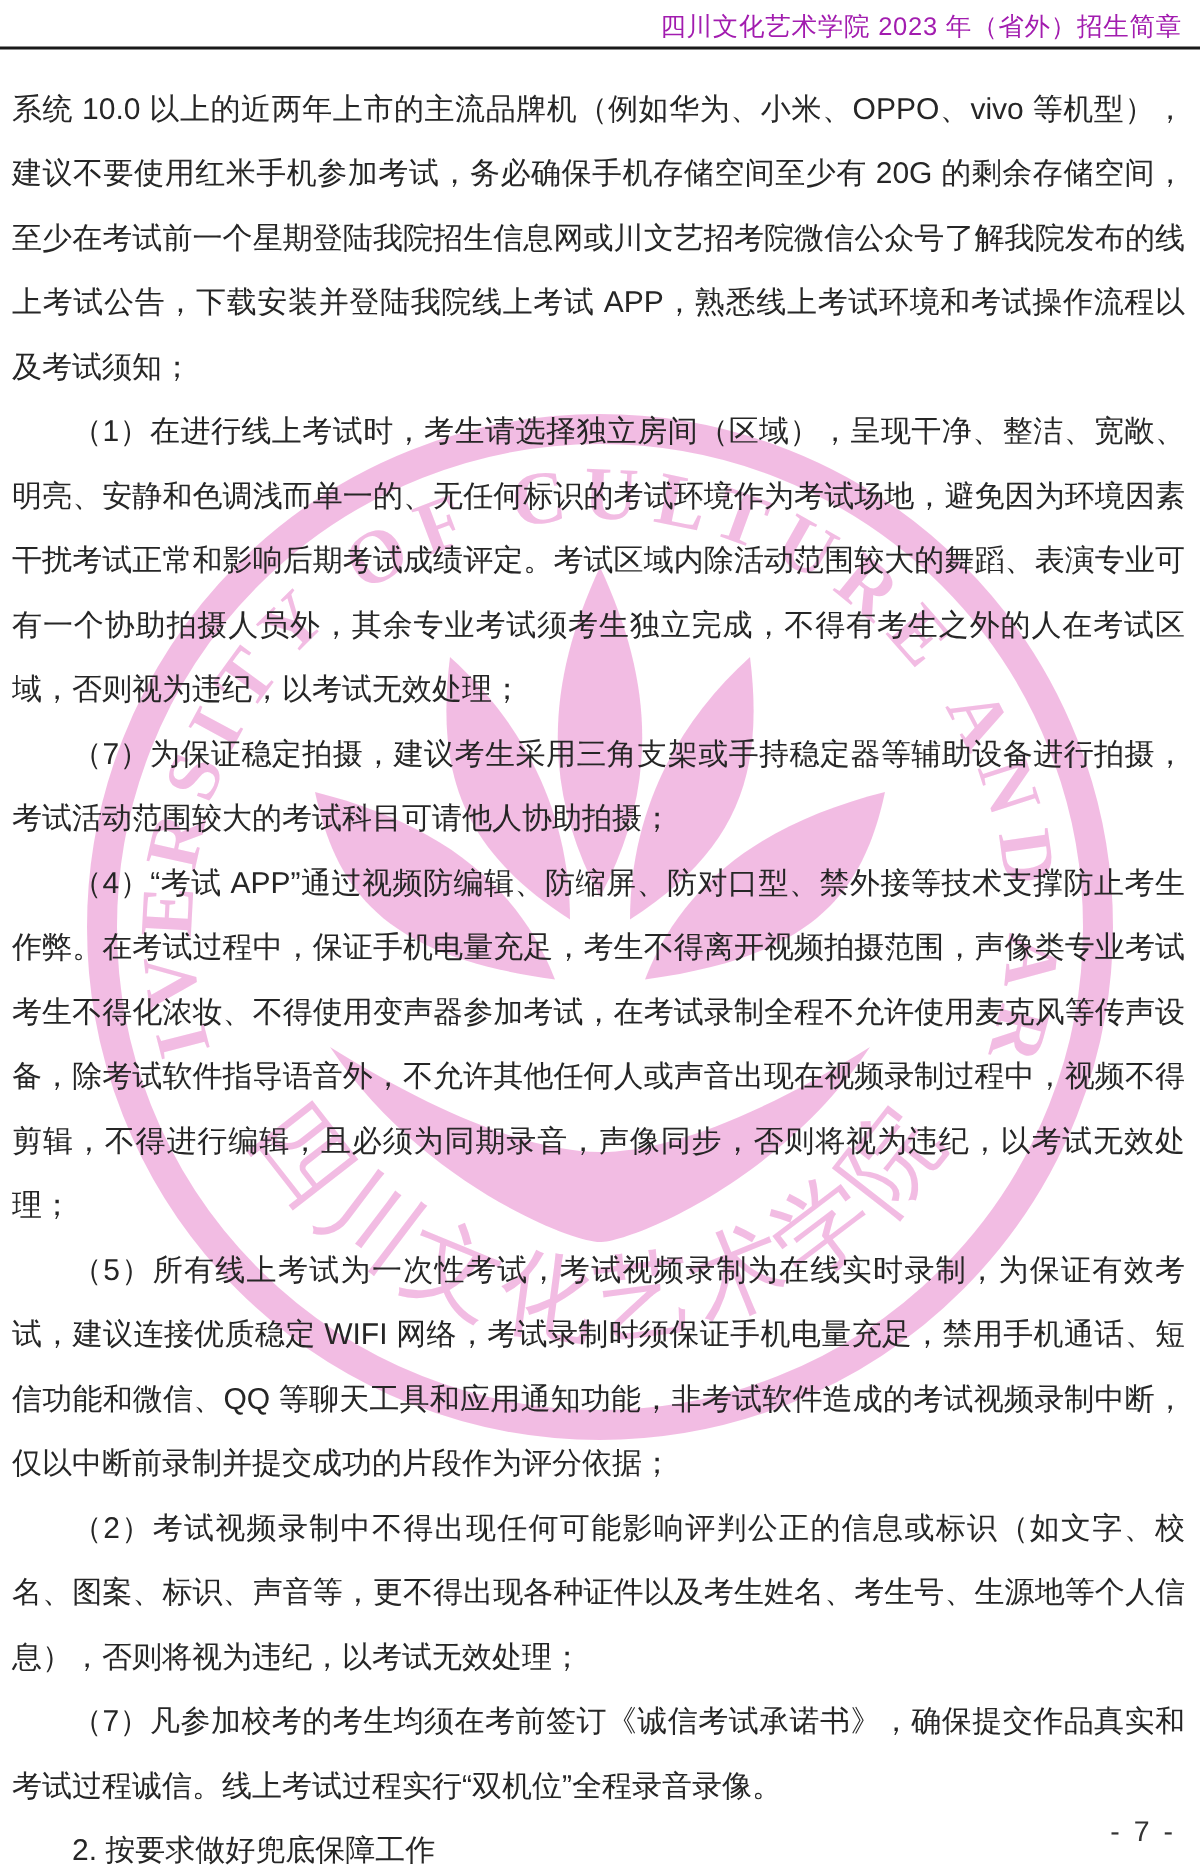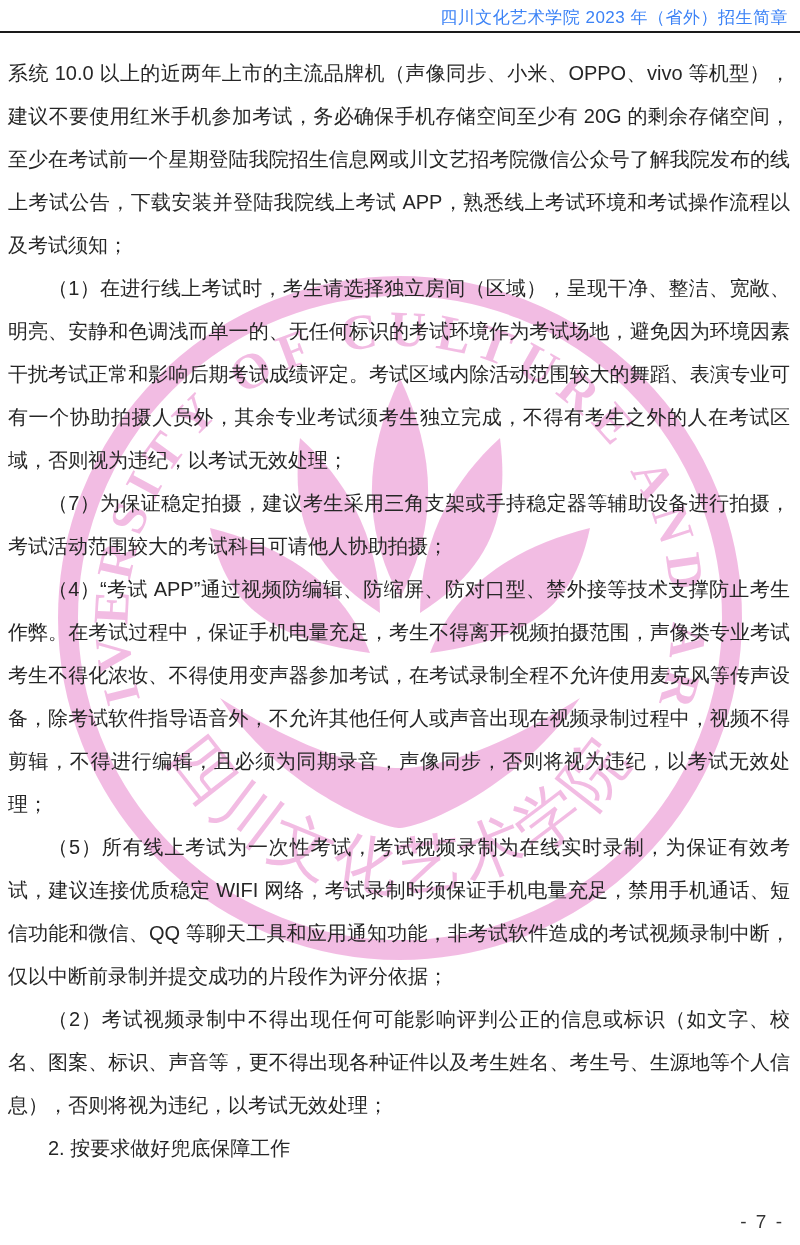--- a/index.html
+++ b/index.html
@@ -11,21 +11,21 @@
     overflow: hidden;
     font-family: "Liberation Sans", sans-serif;
   }
   .header {
     position: absolute;
     top: 6px;
     left: 0;
     width: 788px;
     text-align: right;
     font-size: 17px;
-    color: #3b82f6;
+    color: #a21caf;
     z-index: 2;
     letter-spacing: 0.5px;
   }
   .header-rule {
     position: absolute;
     top: 31px;
     left: 0;
     width: 800px;
     height: 2px;
     background: #1a1a1a;
@@ -92,25 +92,26 @@
       <path d="M350,110 C315,185 310,255 350,330 C390,255 385,185 350,110 Z"></path>
       <path d="M250,170 C240,250 260,300 330,345 C330,275 300,215 250,170 Z"></path>
       <path d="M450,170 C460,250 440,300 370,345 C370,275 400,215 450,170 Z"></path>
       <path d="M160,260 C175,330 210,370 320,385 C295,320 240,280 160,260 Z"></path>
       <path d="M540,260 C525,330 490,370 380,385 C405,320 460,280 540,260 Z"></path>
       <path d="M170,430 C230,520 330,560 350,560 C370,560 470,520 530,430 C450,480 390,500 350,500 C310,500 250,480 170,430 Z"></path>
     </g>
   </svg>
 
   <div class="doc-body">
-    <p>系统 10.0 以上的近两年上市的主流品牌机（声像同步、小米、OPPO、vivo 等机型），建议不要使用红米手机参加考试，务必确保手机存储空间至少有 20G 的剩余存储空间，至少在考试前一个星期登陆我院招生信息网或川文艺招考院微信公众号了解我院发布的线上考试公告，下载安装并登陆我院线上考试 APP，熟悉线上考试环境和考试操作流程以及考试须知；</p>
+    <p>系统 10.0 以上的近两年上市的主流品牌机（例如华为、小米、OPPO、vivo 等机型），建议不要使用红米手机参加考试，务必确保手机存储空间至少有 20G 的剩余存储空间，至少在考试前一个星期登陆我院招生信息网或川文艺招考院微信公众号了解我院发布的线上考试公告，下载安装并登陆我院线上考试 APP，熟悉线上考试环境和考试操作流程以及考试须知；</p>
     <p class="indent">（1）在进行线上考试时，考生请选择独立房间（区域），呈现干净、整洁、宽敞、明亮、安静和色调浅而单一的、无任何标识的考试环境作为考试场地，避免因为环境因素干扰考试正常和影响后期考试成绩评定。考试区域内除活动范围较大的舞蹈、表演专业可有一个协助拍摄人员外，其余专业考试须考生独立完成，不得有考生之外的人在考试区域，否则视为违纪，以考试无效处理；</p>
     <p class="indent">（7）为保证稳定拍摄，建议考生采用三角支架或手持稳定器等辅助设备进行拍摄，考试活动范围较大的考试科目可请他人协助拍摄；</p>
     <p class="indent">（4）“考试 APP”通过视频防编辑、防缩屏、防对口型、禁外接等技术支撑防止考生作弊。在考试过程中，保证手机电量充足，考生不得离开视频拍摄范围，声像类专业考试考生不得化浓妆、不得使用变声器参加考试，在考试录制全程不允许使用麦克风等传声设备，除考试软件指导语音外，不允许其他任何人或声音出现在视频录制过程中，视频不得剪辑，不得进行编辑，且必须为同期录音，声像同步，否则将视为违纪，以考试无效处理；</p>
     <p class="indent">（5）所有线上考试为一次性考试，考试视频录制为在线实时录制，为保证有效考试，建议连接优质稳定 WIFI 网络，考试录制时须保证手机电量充足，禁用手机通话、短信功能和微信、QQ 等聊天工具和应用通知功能，非考试软件造成的考试视频录制中断，仅以中断前录制并提交成功的片段作为评分依据；</p>
     <p class="indent">（2）考试视频录制中不得出现任何可能影响评判公正的信息或标识（如文字、校名、图案、标识、声音等，更不得出现各种证件以及考生姓名、考生号、生源地等个人信息），否则将视为违纪，以考试无效处理；</p>
+    <p class="indent">（7）凡参加校考的考生均须在考前签订《诚信考试承诺书》，确保提交作品真实和考试过程诚信。线上考试过程实行“双机位”全程录音录像。</p>
     <p class="indent">2. 按要求做好兜底保障工作</p>
 
   </div>
 
   <div class="page-number">- 7 -</div>
 
 </div>
 
 </body></html>

